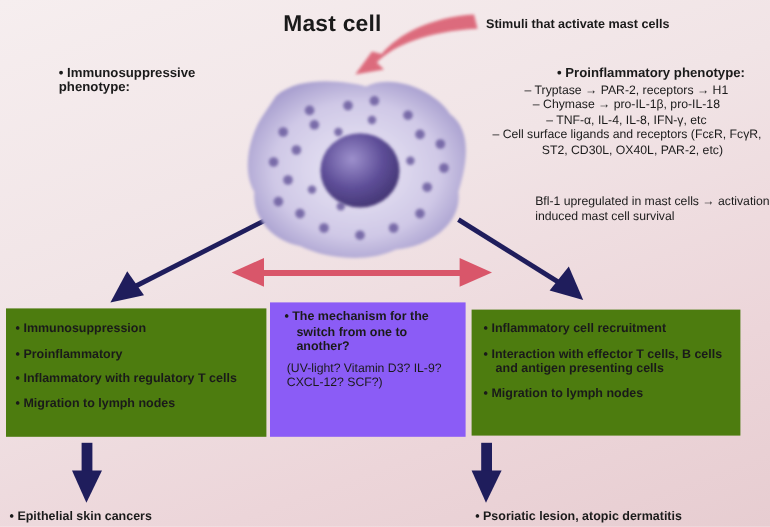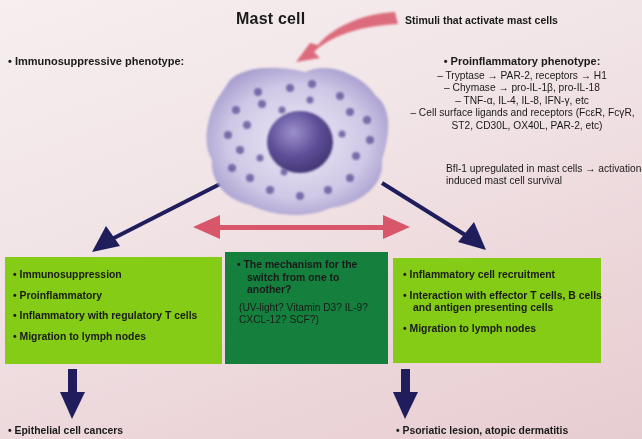--- a/index.html
+++ b/index.html
@@ -3,32 +3,32 @@
 <meta charset="utf-8">
 <style>
   html, body { margin:0; padding:0; }
   body {
     width:642px; height:439px; overflow:hidden; position:relative;
     background: linear-gradient(160deg, #f6eeef 0%, #f1e4e6 40%, #ecd5d9 75%, #e7cdd1 100%);
     font-family: "Liberation Sans", sans-serif;
     color:#1a1a1a;
   }
   .abs { position:absolute; }
-  .title { left:236px; top:10px; font-size:16px; font-weight:bold; letter-spacing:0.2px; }
+  .title { left:236px; top:10px; font-size:19px; font-weight:bold; letter-spacing:0.2px; }
   .stimuli { left:405px; top:14px; font-size:10.5px; font-weight:bold;text-align:right; }
-  .ptitle { font-size:11px; font-weight:bold; margin-bottom:3px; }
+  .ptitle { font-size:11px; font-weight:bold; margin-bottom:3px;margin-left:41px; }
   .list { font-size:10.2px; line-height:12.4px; }
   .list .it { padding-left:9px; text-indent:-9px; }
   .left-text { left:8px; top:55px; width:215px; }
   .right-text { left:402px; top:55px; width:240px;text-align:center; }
   .bfl { left:446px; top:163px; width:200px; font-size:10.2px; line-height:12.4px; }
-  .box { background:#84cc16; }
+  .box { background:#4d7c0f; }
   .lbox { left:5px; top:257px; width:217px; height:107px; }
-  .mbox { left:225px; top:252px; width:163px; height:112px; background:#15803d; }
-  .rbox { left:393px; top:258px; width:208px; height:105px; }
+  .mbox { left:225px; top:252px; width:163px; height:112px; background:#8b5cf6; }
+  .rbox { left:393px; top:258px; width:224px; height:105px; }
   .blist { font-size:10.4px; font-weight:bold; line-height:12.5px; }
   .blist .b { padding-left:10px; text-indent:-10px; margin-bottom:8px; }
   .lbox .blist { padding:12px 0 0 8px; }
   .rbox .blist { padding:11px 0 0 10px; }
   .mbox .blist { padding:7px 6px 0 12px; }
   .mbox .blist .b { margin-bottom:5px; }
   .mbox .sub { font-size:10.2px; font-weight:normal; line-height:12.4px; padding-left:2px; }
   .out { font-size:10.4px; font-weight:bold; top:425px; }
   svg.overlay { position:absolute; left:0; top:0; }
 </style>
@@ -146,14 +146,14 @@
 </div>
 
 <div class="abs box rbox">
   <div class="blist">
     <div class="b">• Inflammatory cell recruitment</div>
     <div class="b" style="width:205px">• Interaction with effector T cells, B cells and antigen presenting cells</div>
     <div class="b">• Migration to lymph nodes</div>
   </div>
 </div>
 
-<div class="abs out" style="left:8px">• Epithelial cell cancers</div>
+<div class="abs out" style="left:8px">• Epithelial skin cancers</div>
 <div class="abs out" style="left:396px">• Psoriatic lesion, atopic dermatitis</div>
 
 </body></html>

